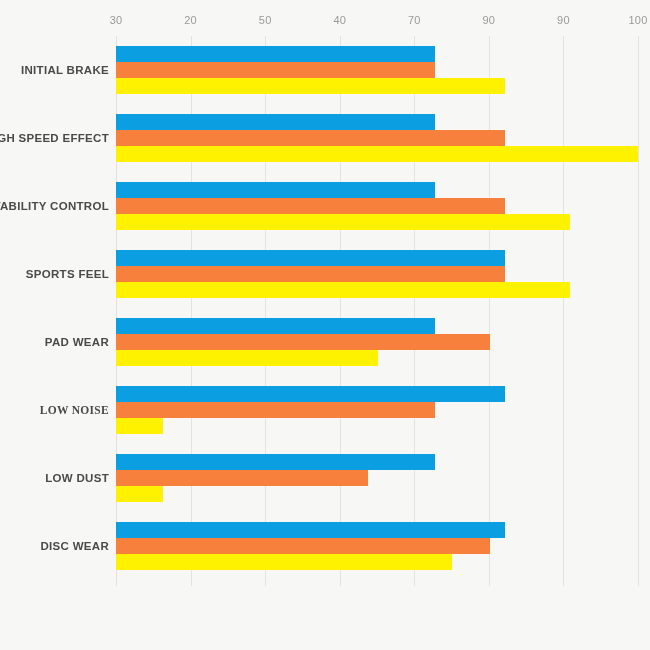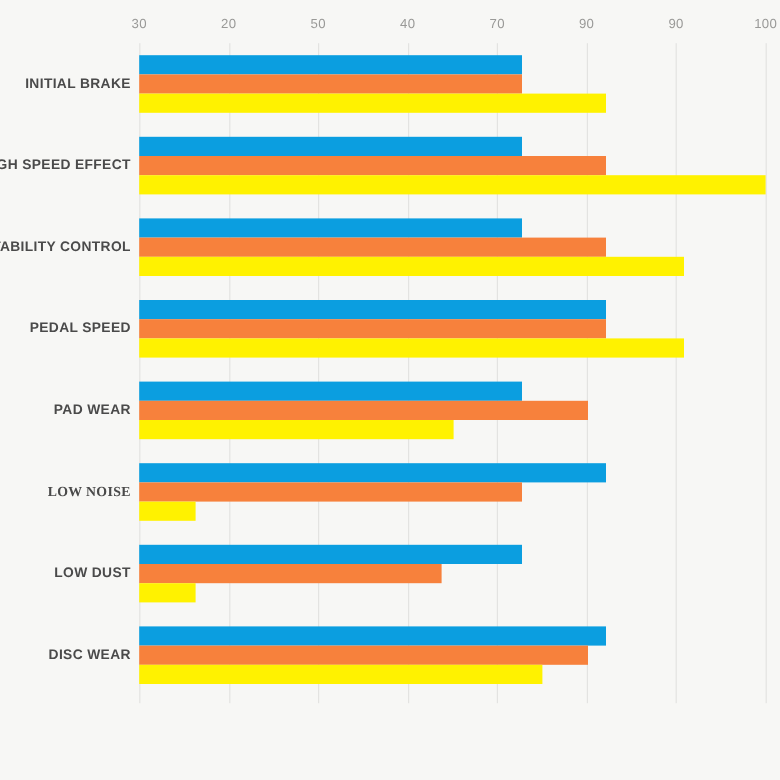--- a/index.html
+++ b/index.html
@@ -170,21 +170,21 @@
       </div>
       <div class="row" style="top: 172px;">
         <div class="row-label">STABILITY CONTROL</div>
         <div class="bars">
           <div class="bar s0" style="width: 319.166px; background: rgb(11, 158, 224);"></div>
           <div class="bar s1" style="width: 388.517px; background: rgb(247, 129, 60);"></div>
           <div class="bar s2" style="width: 454.14px; background: rgb(255, 242, 0);"></div>
         </div>
       </div>
       <div class="row" style="top: 240px;">
-        <div class="row-label">PEDAL SPEED</div>
+        <div class="row-label">SPORTS FEEL</div>
         <div class="bars">
           <div class="bar s0" style="width: 388.517px; background: rgb(11, 158, 224);"></div>
           <div class="bar s1" style="width: 388.517px; background: rgb(247, 129, 60);"></div>
           <div class="bar s2" style="width: 454.14px; background: rgb(255, 242, 0);"></div>
         </div>
       </div>
       <div class="row" style="top: 308px;">
         <div class="row-label">PAD WEAR</div>
         <div class="bars">
           <div class="bar s0" style="width: 319.166px; background: rgb(11, 158, 224);"></div>

